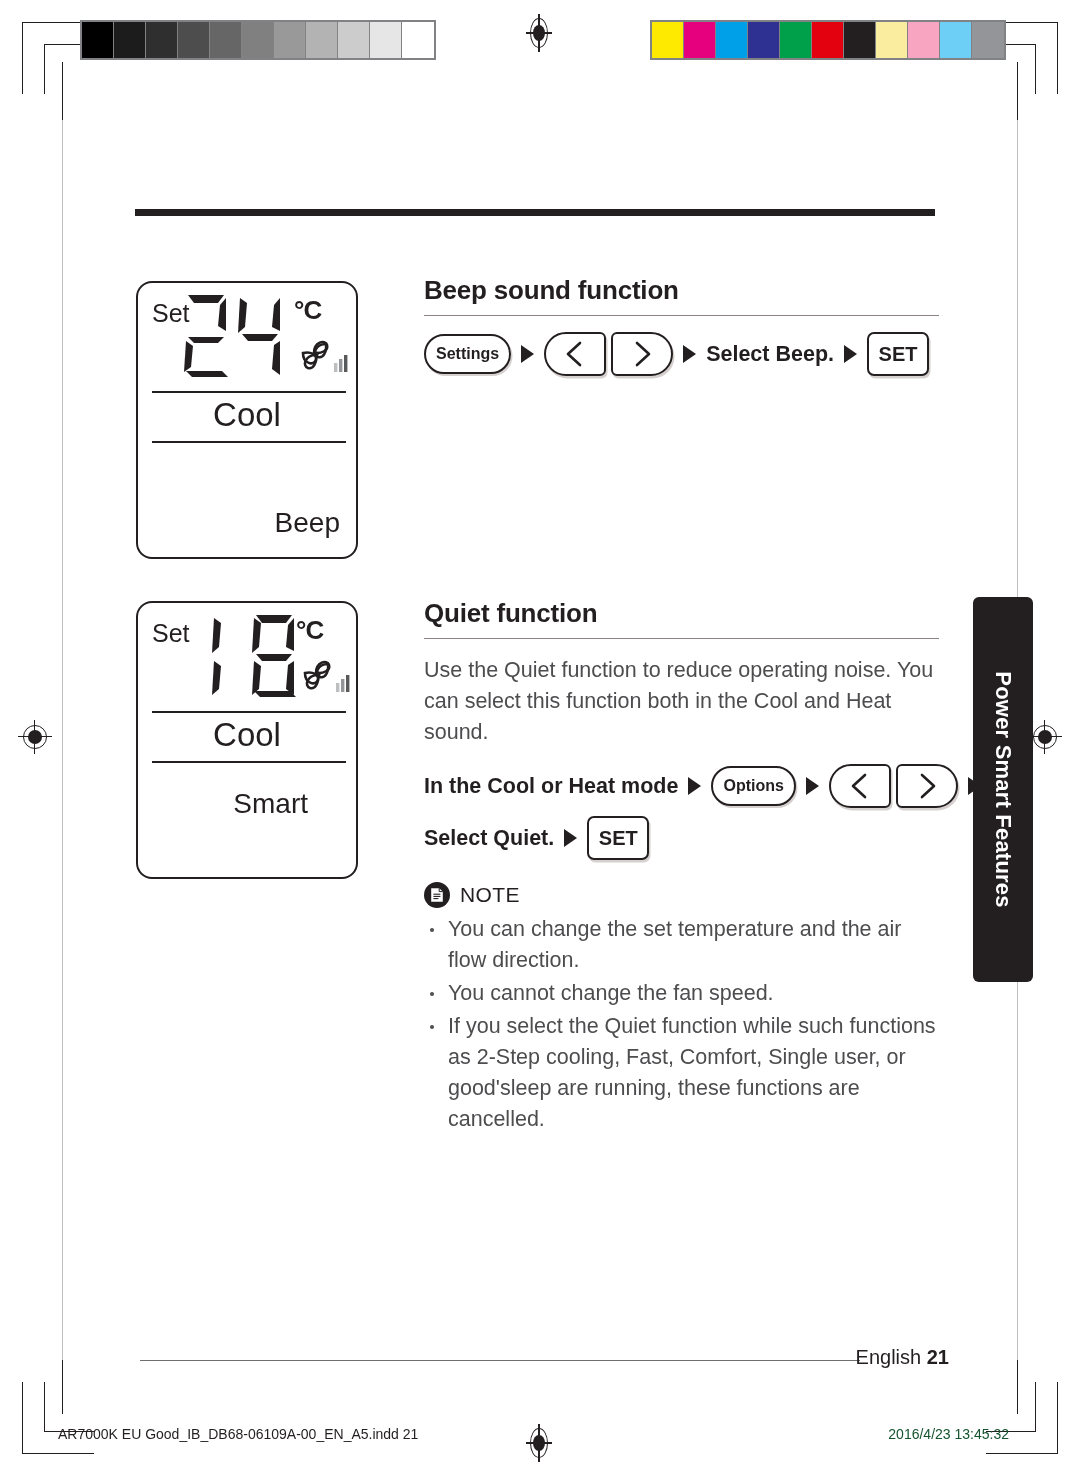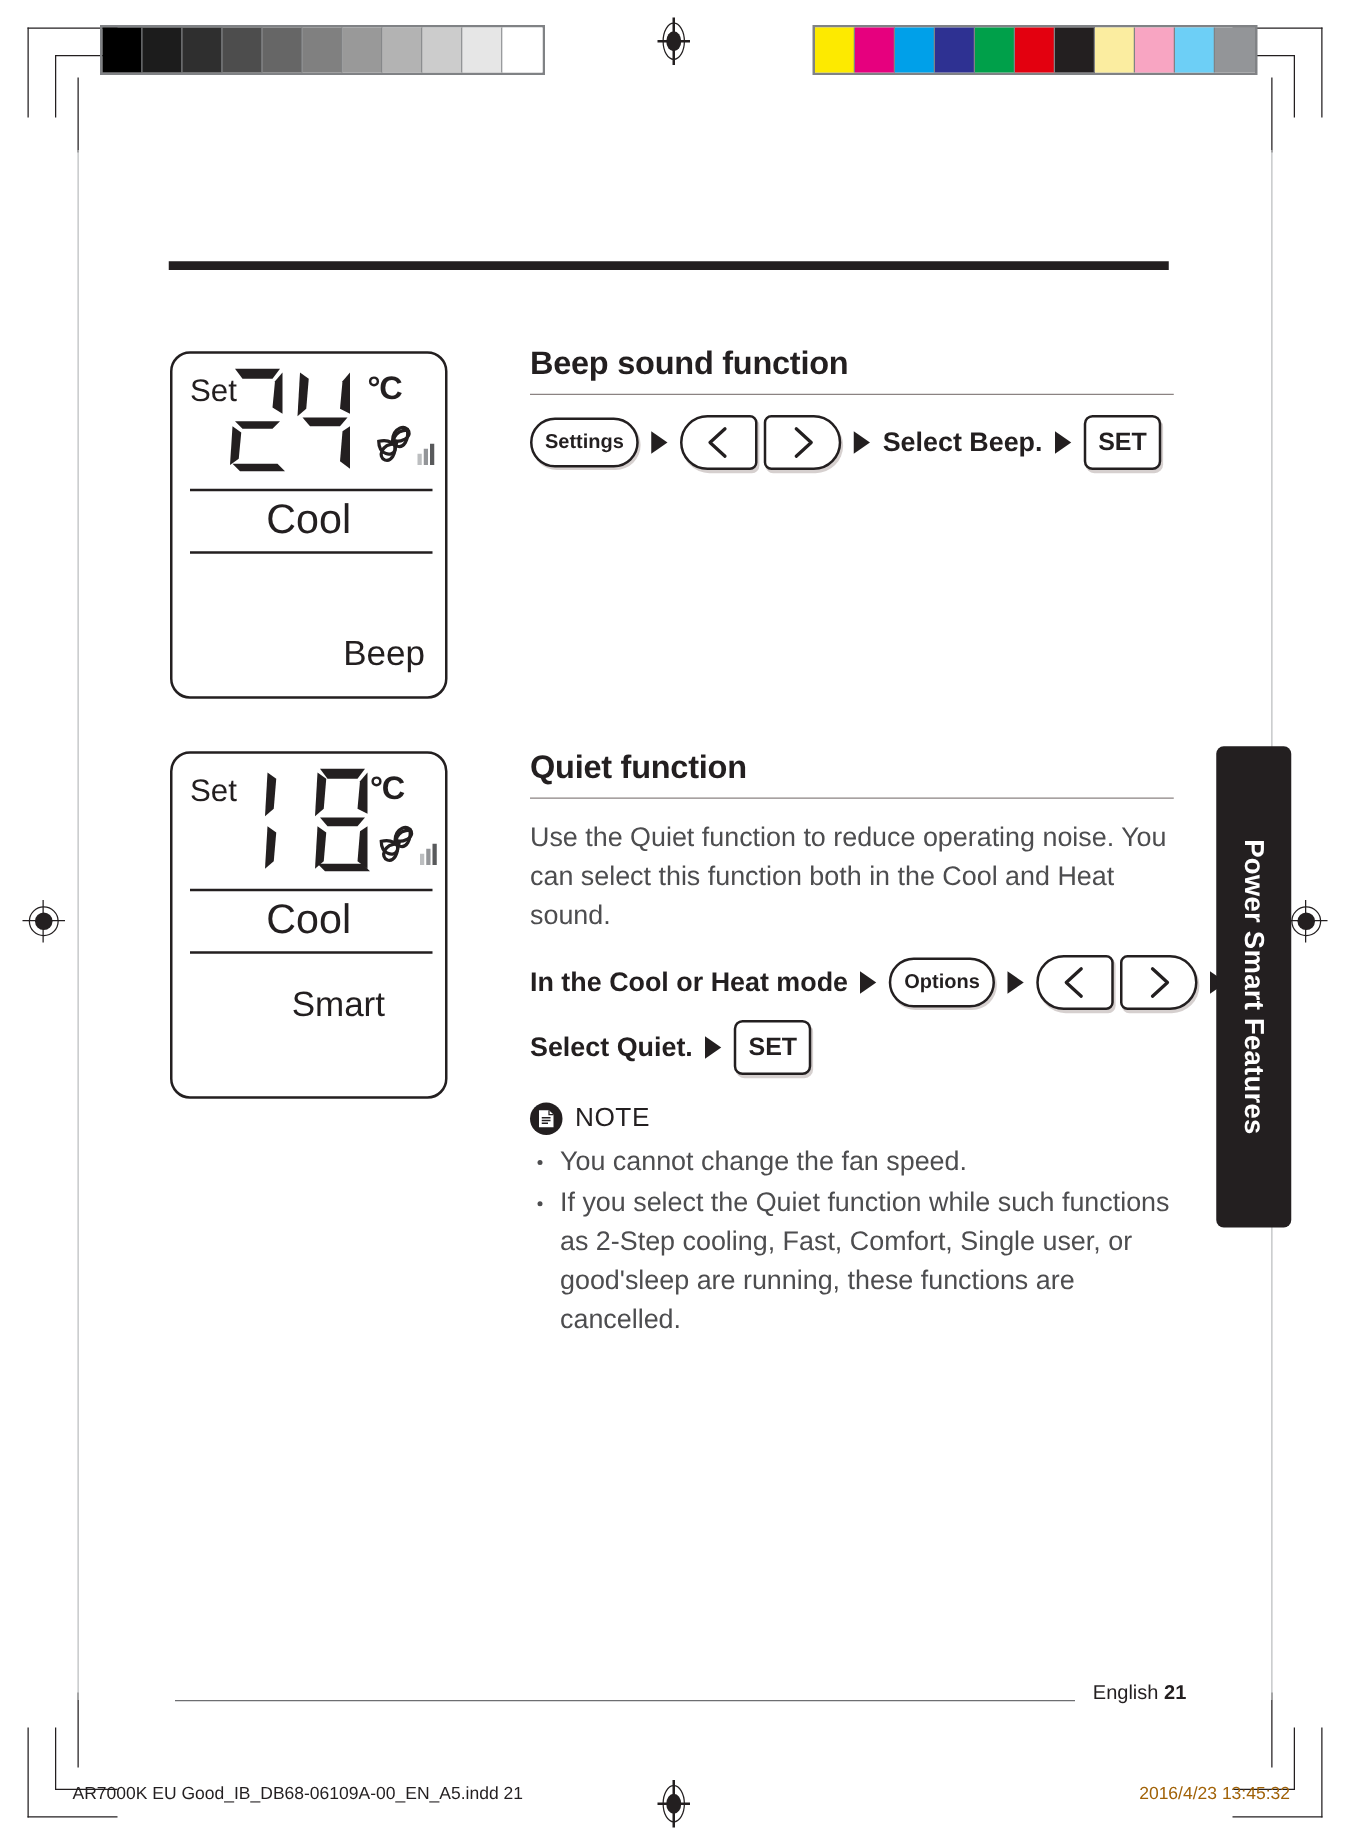--- a/index.html
+++ b/index.html
@@ -344,37 +344,37 @@
   
   .footer-rule {
     position: absolute;
     left: 140px; top: 1360px;
     width: 720px; height: 1.3px;
     background: #6d6e71;
   }
   .footer-lang {
     position: absolute;
     right: 131px; top: 1346px;
-    font-size: 16px;
+    font-size: 20px;
     color: #231f20;
   }
   .footer-lang b { font-weight: bold; }
 
   .print-meta-left {
     position: absolute;
     left: 58px; top: 1426px;
     font-size: 14px;
     color: #231f20;
     white-space: nowrap;
   }
   .print-meta-right {
     position: absolute;
-    right: 48px; top: 1426px;
+    right: 71px; top: 1426px;
     font-size: 14px;
-    color: #a16207;
+    color: #14532d;
     white-space: nowrap;
   }
 </style>
 </head>
 <body>
 
 <div>
 
   <div class="crop-line" style="left:22px;  top:22px;  width:72px; height:1.4px;"></div>
   <div class="crop-line" style="left:22px;  top:22px;  width:1.4px; height:72px;"></div>
@@ -632,20 +632,21 @@
             <line x1="3.4" y1="7.2" x2="10.4" y2="7.2"></line>
             <line x1="3.4" y1="9.4" x2="10.4" y2="9.4"></line>
             <line x1="3.4" y1="11.6" x2="8.4" y2="11.6"></line>
           </g>
         </svg>
       </span>
       <span class="note-title">NOTE</span>
     </div>
 
     <ul class="note-list" id="note-list">
+        <li>You can change the set temperature and the air flow direction.</li>
         <li>You cannot change the fan speed.</li>
         <li>If you select the Quiet function while such functions as 2-Step cooling, Fast, Comfort, Single user, or good'sleep are running, these functions are cancelled.</li>
       </ul>
   </div>
 
   <div class="side-tab">
     <div class="tab-text">Power Smart Features</div>
   </div>
 
   <div class="footer-rule"></div>

